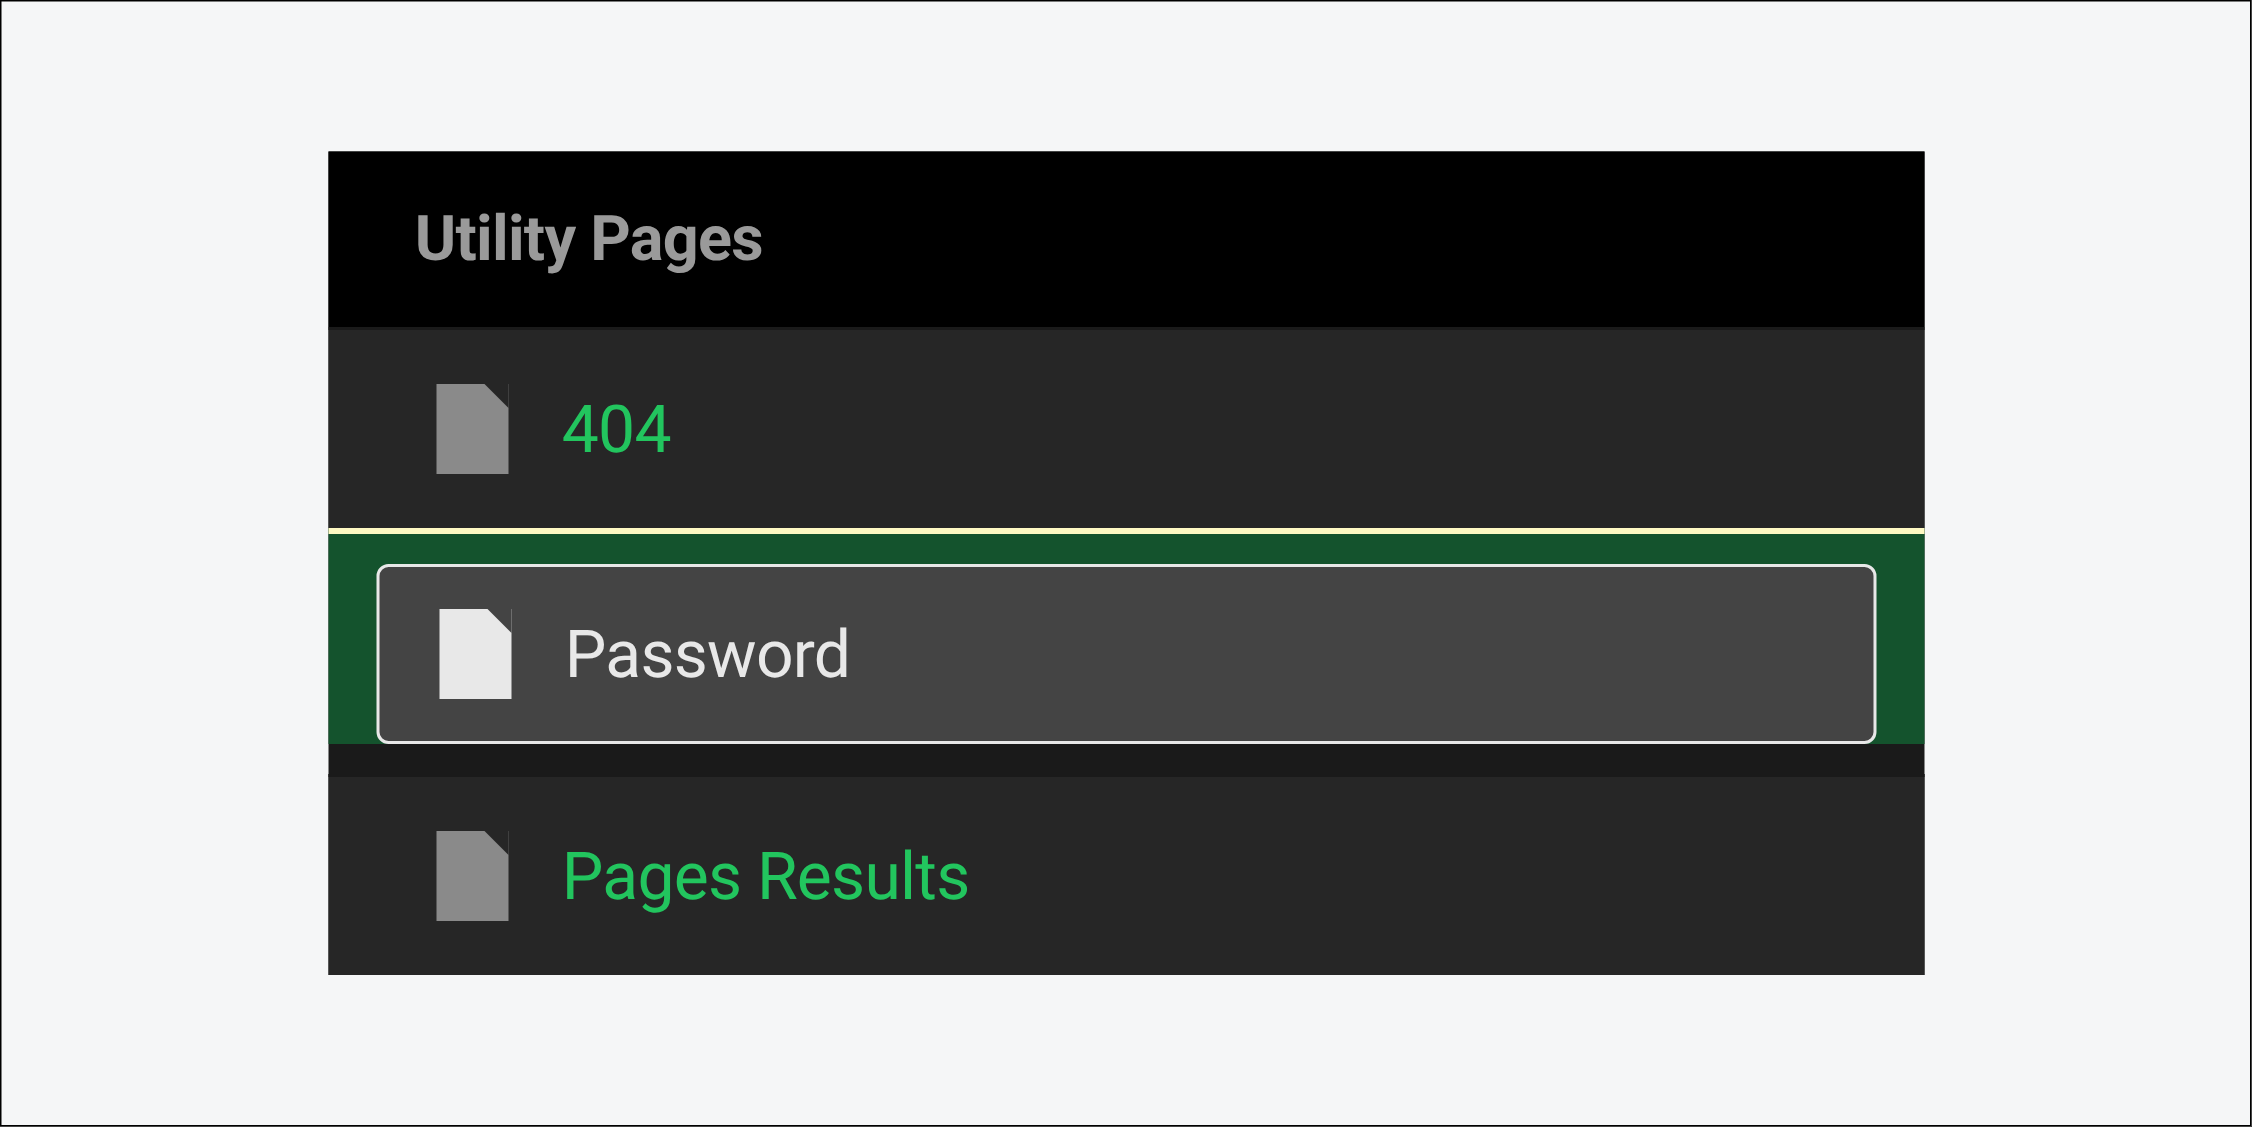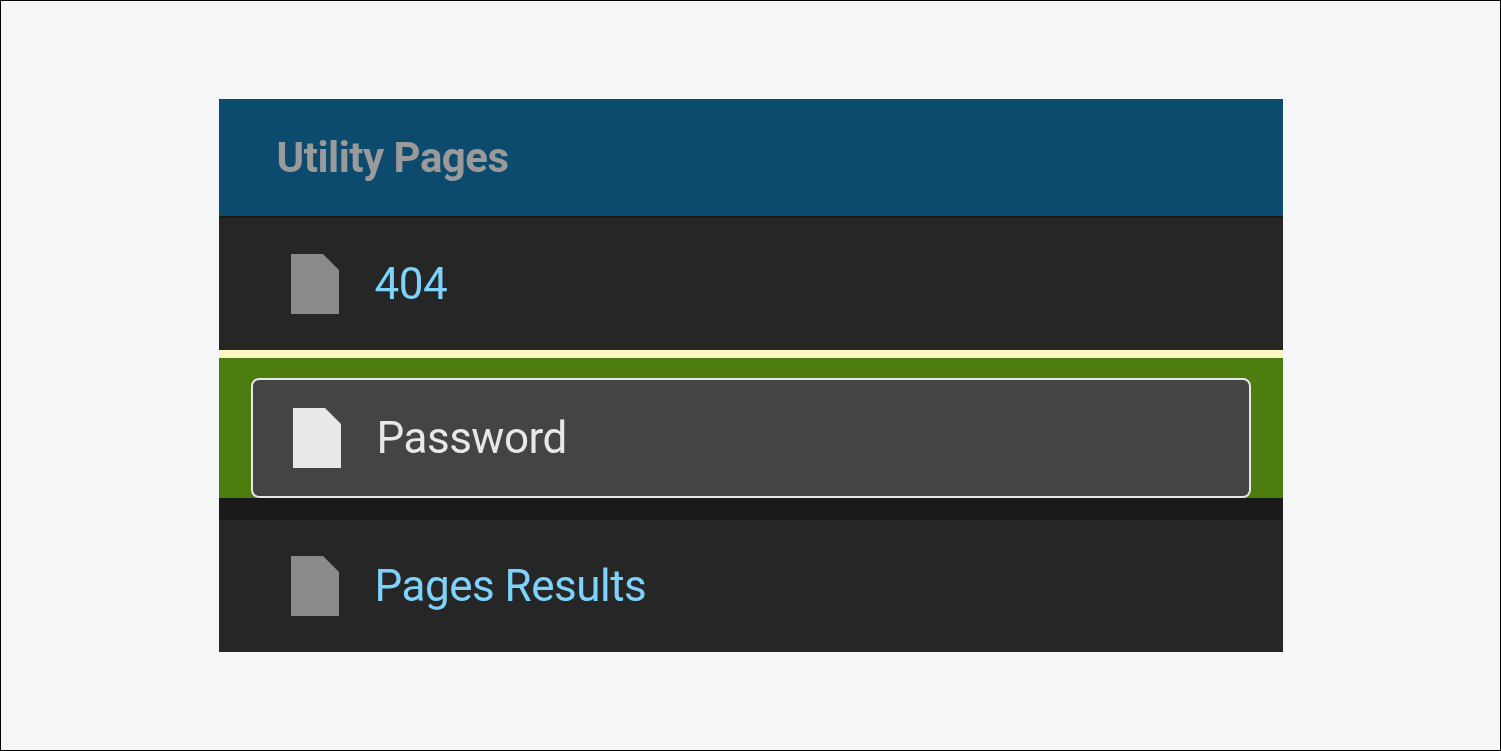--- a/index.html
+++ b/index.html
@@ -16,21 +16,21 @@
       align-items: center;
       justify-content: center;
       border: 1px solid #000;
     }
     .panel {
       width: 1064px;
       background: #1a1a1a;
     }
     .panel-header {
       padding: 34px 42px 34px 58px;
-      background: #0c4a6e;
+      background: #000000;
     }
     .panel-title {
       font-size: 42px;
       font-weight: 700;
       color: #9a9a9a;
       letter-spacing: -0.5px;
     }
     .list-item {
       display: flex;
       align-items: center;
@@ -67,29 +67,29 @@
     }
     .list-item.selected .page-icon {
       background: #e8e8e8;
     }
     .list-item.selected .page-icon::before {
       border-color: transparent #444444 transparent transparent;
     }
     .item-label {
       font-size: 44px;
       font-weight: 400;
-      color: #7dd3fc;
+      color: #22c55e;
       letter-spacing: -0.5px;
     }
     .list-item.selected .item-label {
       color: #e8e8e8;
     }
     .selected-wrapper {
-      background: #4d7c0f;
-      border-top: 8px solid #fef9c3;
+      background: #14532d;
+      border-top: 4px solid #fef9c3;
       padding: 0;
     }
   </style>
 </head>
 <body>
 
 <div class="panel">
   <div class="panel-header">
     <div class="panel-title">Utility Pages</div>
   </div>

